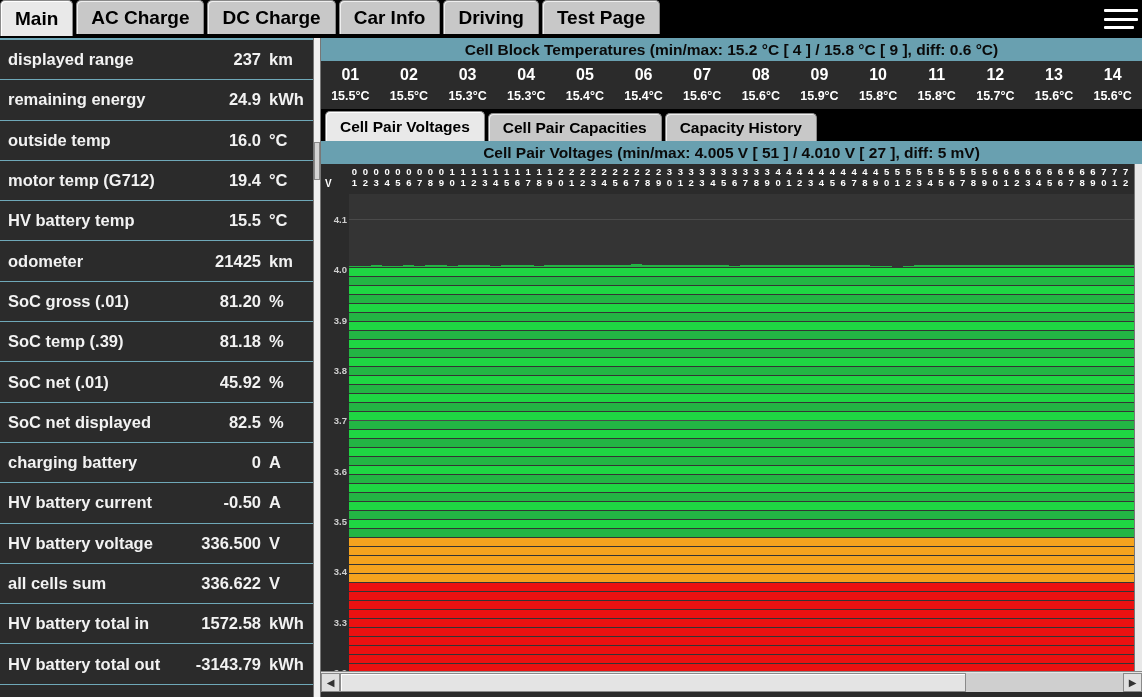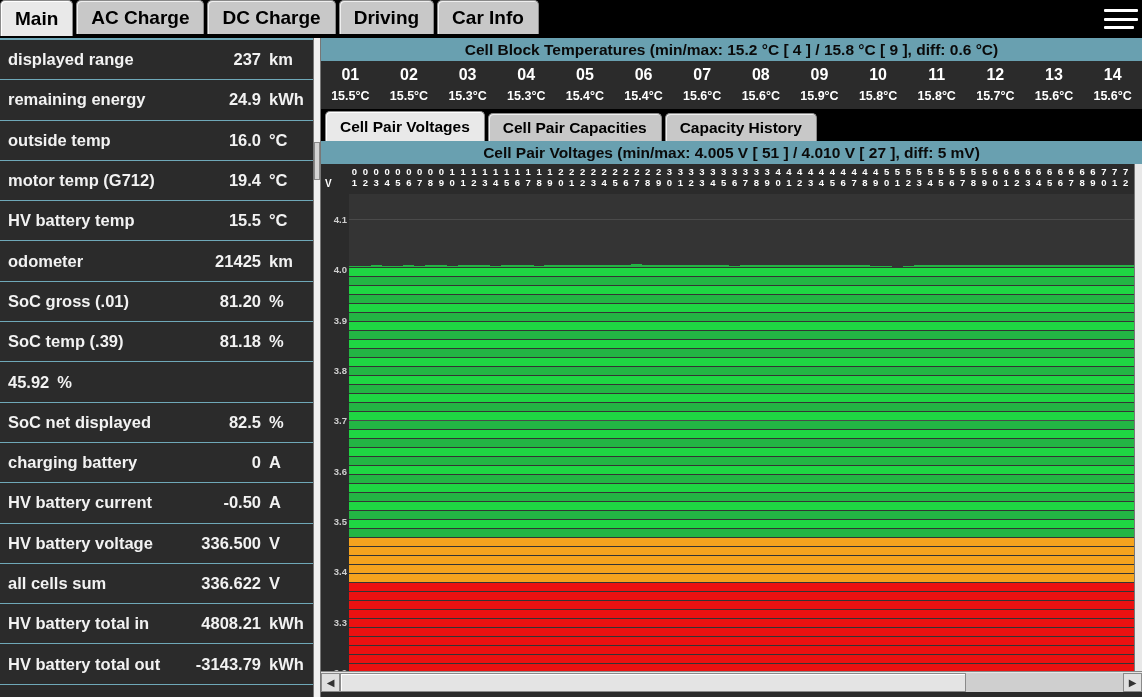--- a/index.html
+++ b/index.html
@@ -119,24 +119,27 @@
         <div class="tab active">
           <span>Main</span>
         </div>
         <div class="tab">
           <span>AC Charge</span>
         </div>
         <div class="tab">
           <span>DC Charge</span>
         </div>
         <div class="tab">
+          <span>Car Info</span>
+        </div>
+        <div class="tab">
           <span>Driving</span>
         </div>
         <div class="tab">
-          <span>Car Info</span>
+          <span>Test Page</span>
         </div>
       </div>
     <div class="hamburger">
       <span></span>
       <span></span>
       <span></span>
     </div>
   </div>
 
   <div class="leftpanel" id="leftpanel">
@@ -174,20 +177,21 @@
         <div class="dlabel">SoC gross (.01)</div>
         <div class="dval">81.20</div>
         <div class="dunit">%</div>
       </div>
       <div class="drow">
         <div class="dlabel">SoC temp (.39)</div>
         <div class="dval">81.18</div>
         <div class="dunit">%</div>
       </div>
       <div class="drow">
+        <div class="dlabel">SoC net (.01)</div>
         <div class="dval">45.92</div>
         <div class="dunit">%</div>
       </div>
       <div class="drow">
         <div class="dlabel">SoC net displayed</div>
         <div class="dval">82.5</div>
         <div class="dunit">%</div>
       </div>
       <div class="drow">
         <div class="dlabel">charging battery</div>
@@ -204,21 +208,21 @@
         <div class="dval">336.500</div>
         <div class="dunit">V</div>
       </div>
       <div class="drow">
         <div class="dlabel">all cells sum</div>
         <div class="dval">336.622</div>
         <div class="dunit">V</div>
       </div>
       <div class="drow">
         <div class="dlabel">HV battery total in</div>
-        <div class="dval">4808.21</div>
+        <div class="dval">1572.58</div>
         <div class="dunit">kWh</div>
       </div>
       <div class="drow">
         <div class="dlabel">HV battery total out</div>
         <div class="dval">-3143.79</div>
         <div class="dunit">kWh</div>
       </div>
     </div>
   <div class="leftscroll">
     <div class="thumb"></div>

